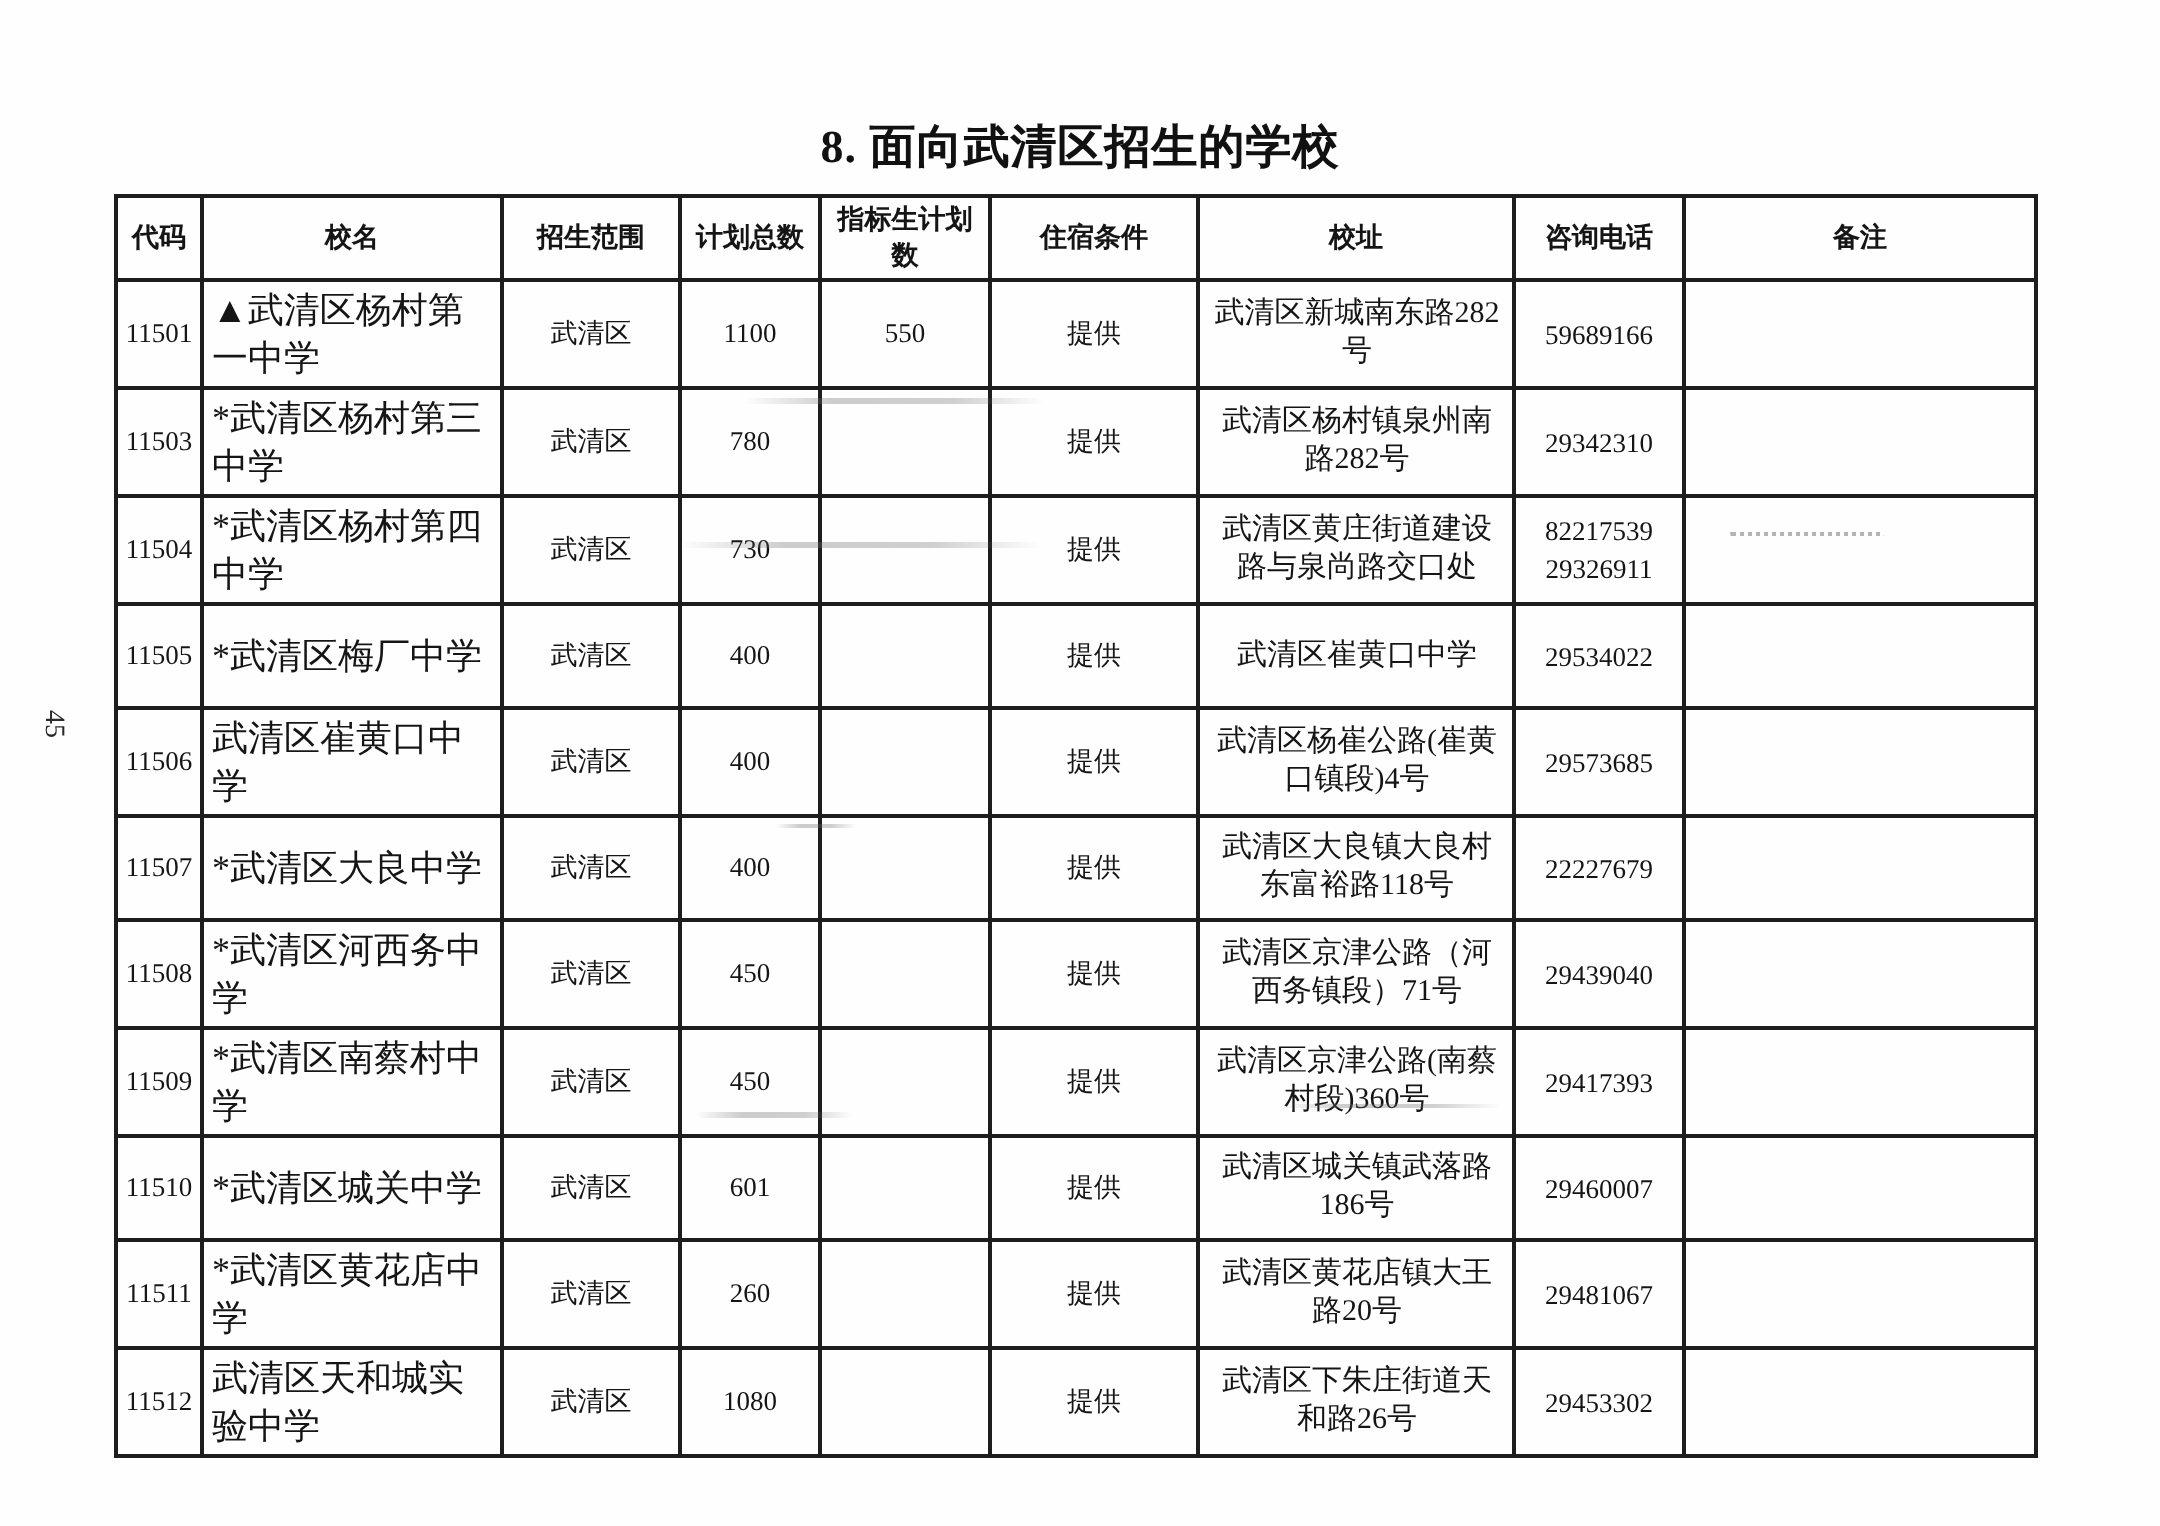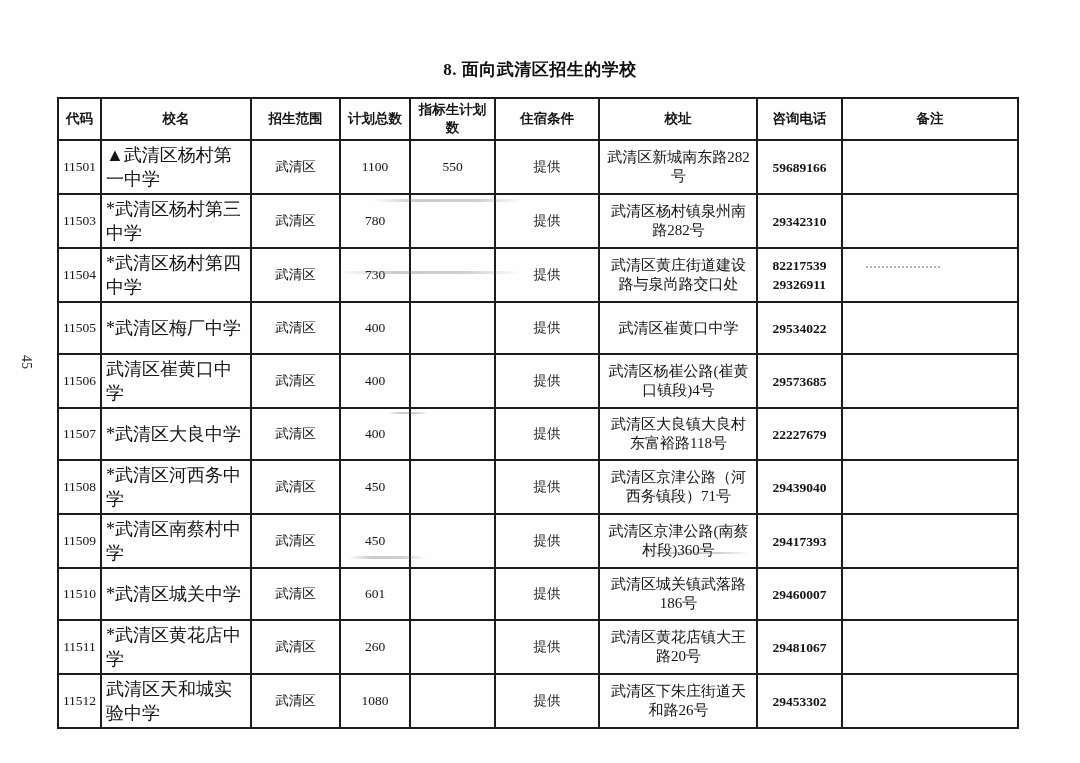--- a/index.html
+++ b/index.html
@@ -4,21 +4,21 @@
 <style>
   html,body{margin:0;padding:0;}
   body{
     width:1080px;height:763px;position:relative;
     background:#fefefe;overflow:hidden;
     font-family:"Liberation Serif","DejaVu Serif",serif;
     color:#1a1a1a;
   }
   .doc-title{
     position:absolute;top:58px;left:0;width:1080px;
-    text-align:center;font-size:17px;font-weight:bold;color:#111;
+    text-align:center;font-size:23px;font-weight:bold;color:#111;
     letter-spacing:0.5px;
   }
   .page-number{
     position:absolute;left:10px;top:350px;width:24px;height:24px;
     transform:rotate(90deg);font-size:14px;color:#2a2a2a;text-align:center;
   }
   table.school-table{
     position:absolute;left:57px;top:97px;width:960px;
     border-collapse:collapse;table-layout:fixed;
     font-size:13.5px;
@@ -40,21 +40,21 @@
   .col-ind    {width:85px;}
   .col-accom  {width:104px;}
   .col-addr   {width:158px;}
   .col-phone  {width:85px;}
   .col-note   {width:176px;}
   td.c-code, td.c-scope, td.c-plan, td.c-ind, td.c-accom, td.c-phone{
     text-align:center;
   }
   td.c-name{text-align:left;padding-left:4px;font-size:18px;}
   td.c-addr{text-align:center;padding-left:4px;line-height:19px;font-size:15px;}
-  td.c-phone{white-space:pre-line;line-height:19px;font-weight:bold;}
+  td.c-phone{white-space:pre-line;line-height:19px;}
   
   .smudge{
     position:absolute;pointer-events:none;
     background:linear-gradient(90deg,rgba(120,120,120,0) 0%,rgba(110,110,110,.35) 30%,rgba(100,100,100,.3) 70%,rgba(120,120,120,0) 100%);
     border-radius:2px;
   }
   .smudge.dashes{
     background:none;border-top:2px dotted rgba(90,90,90,.45);
   }
 </style>

